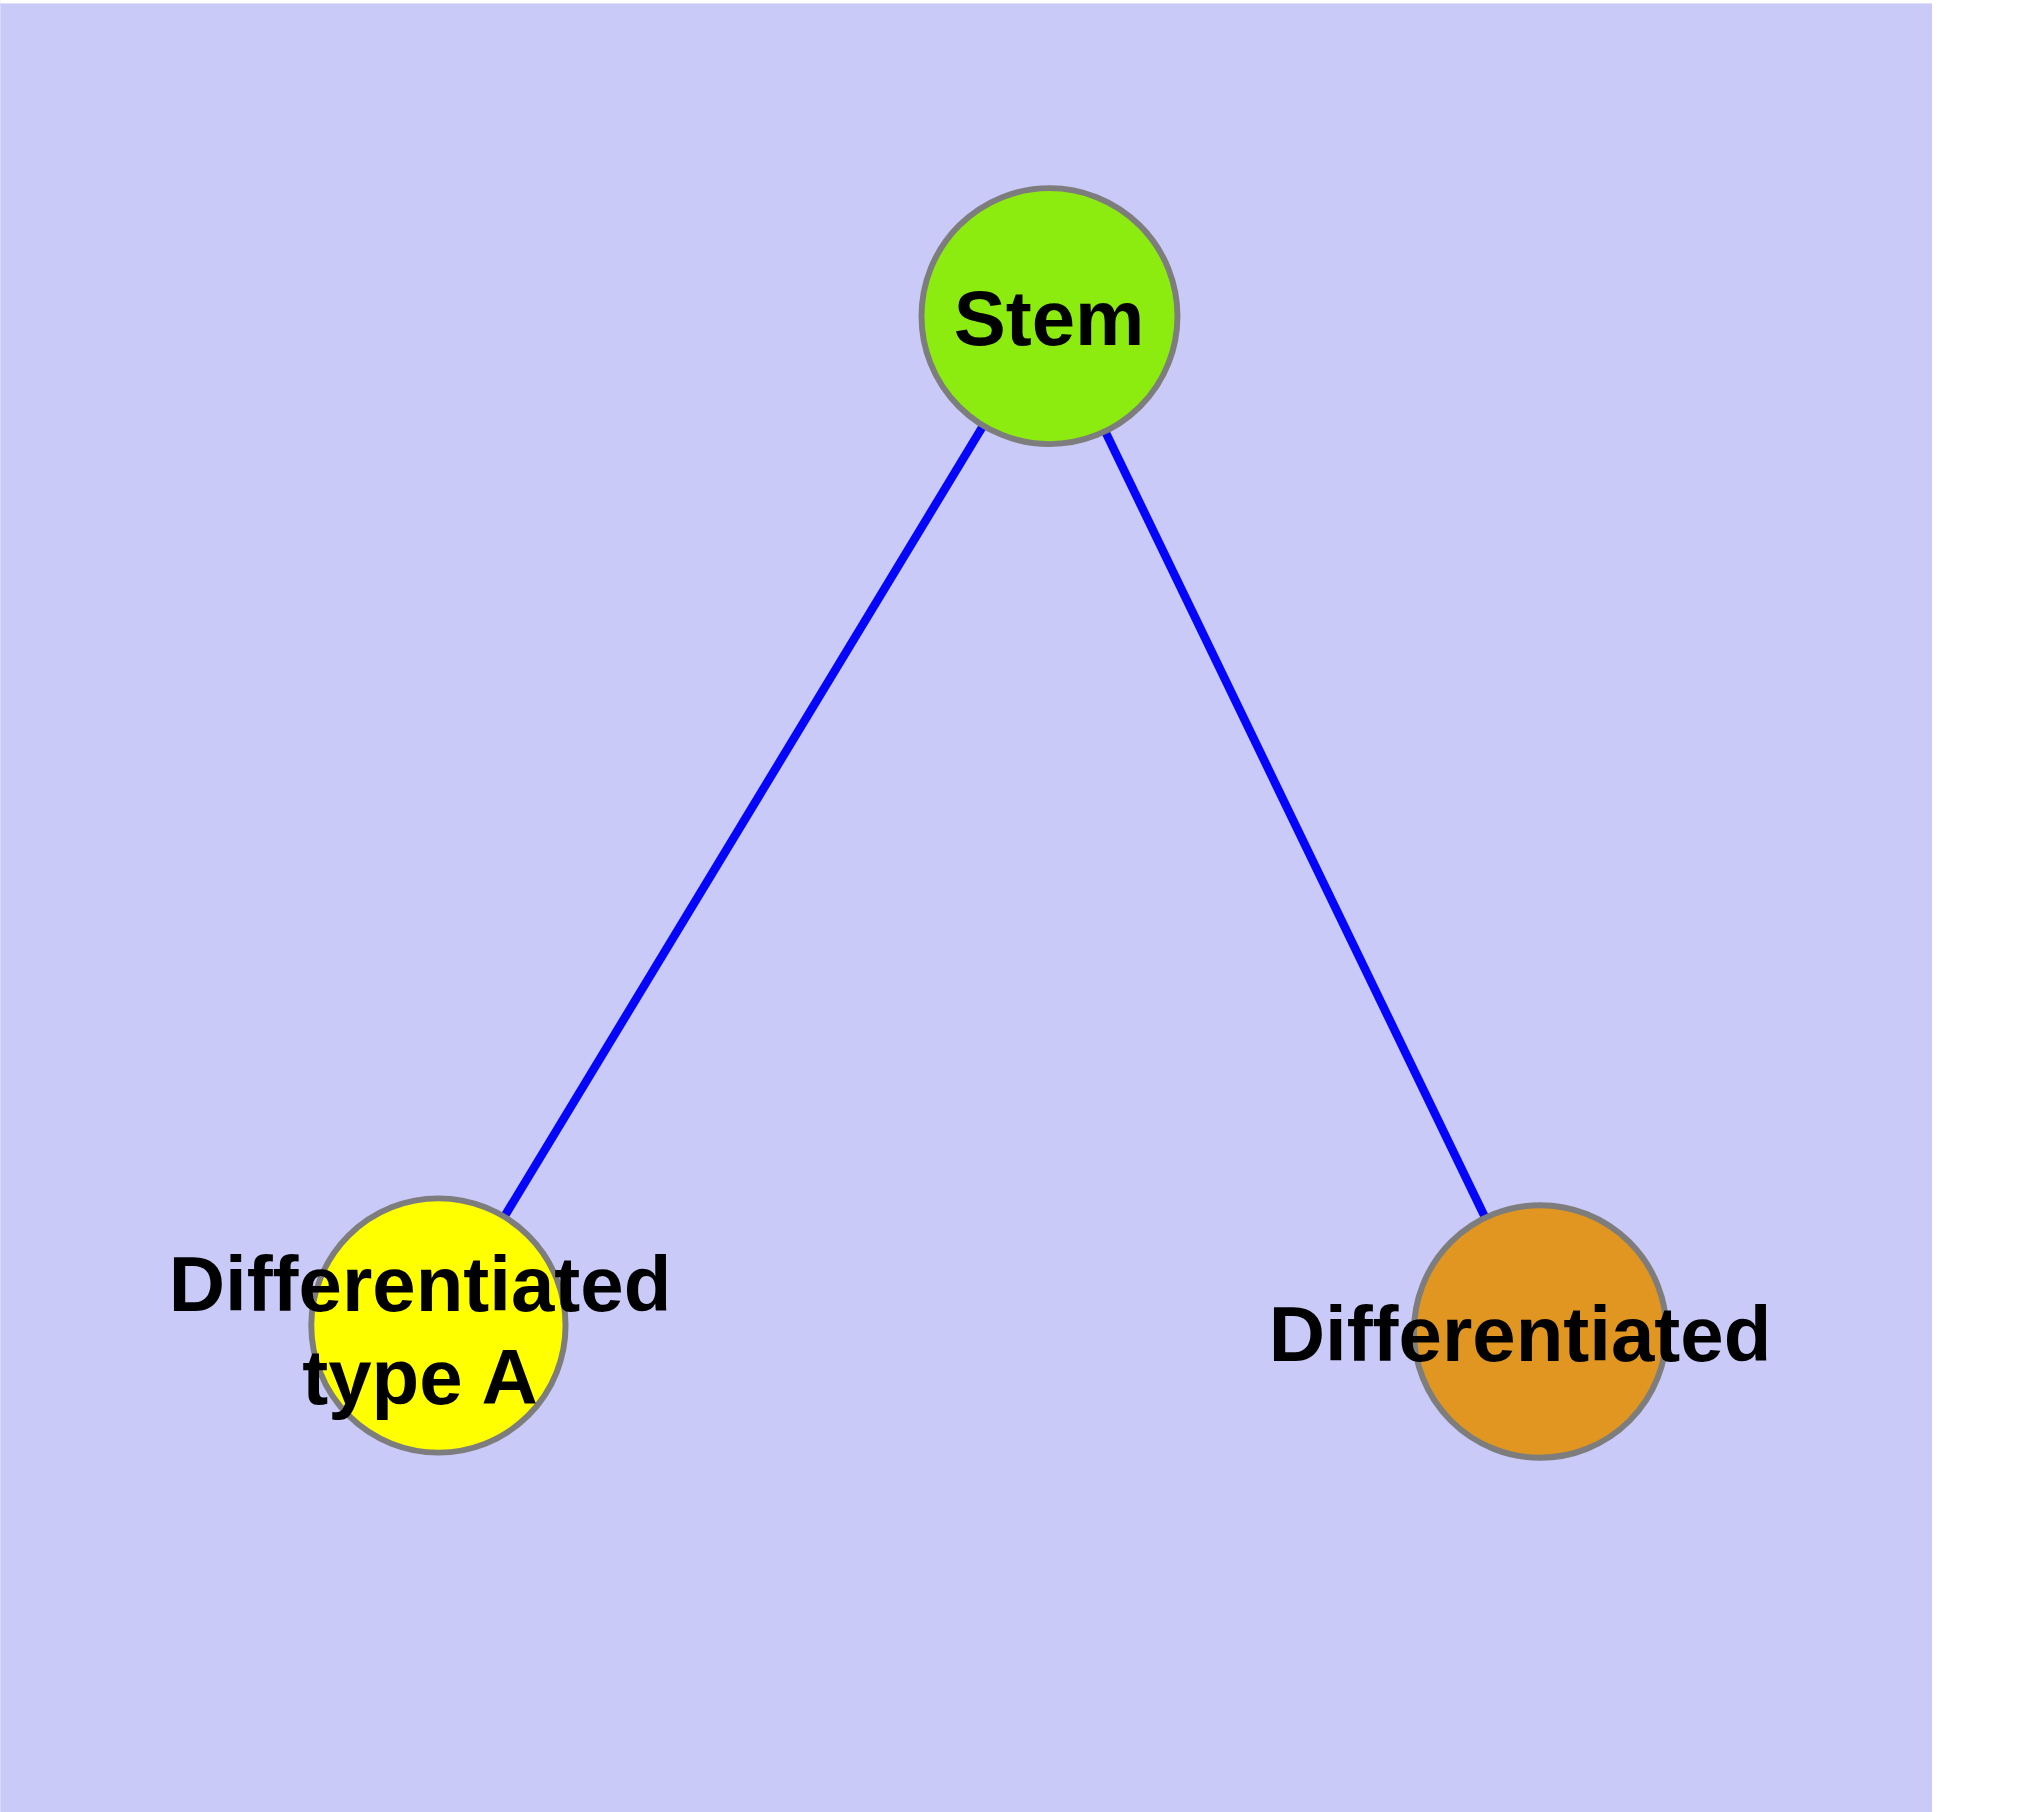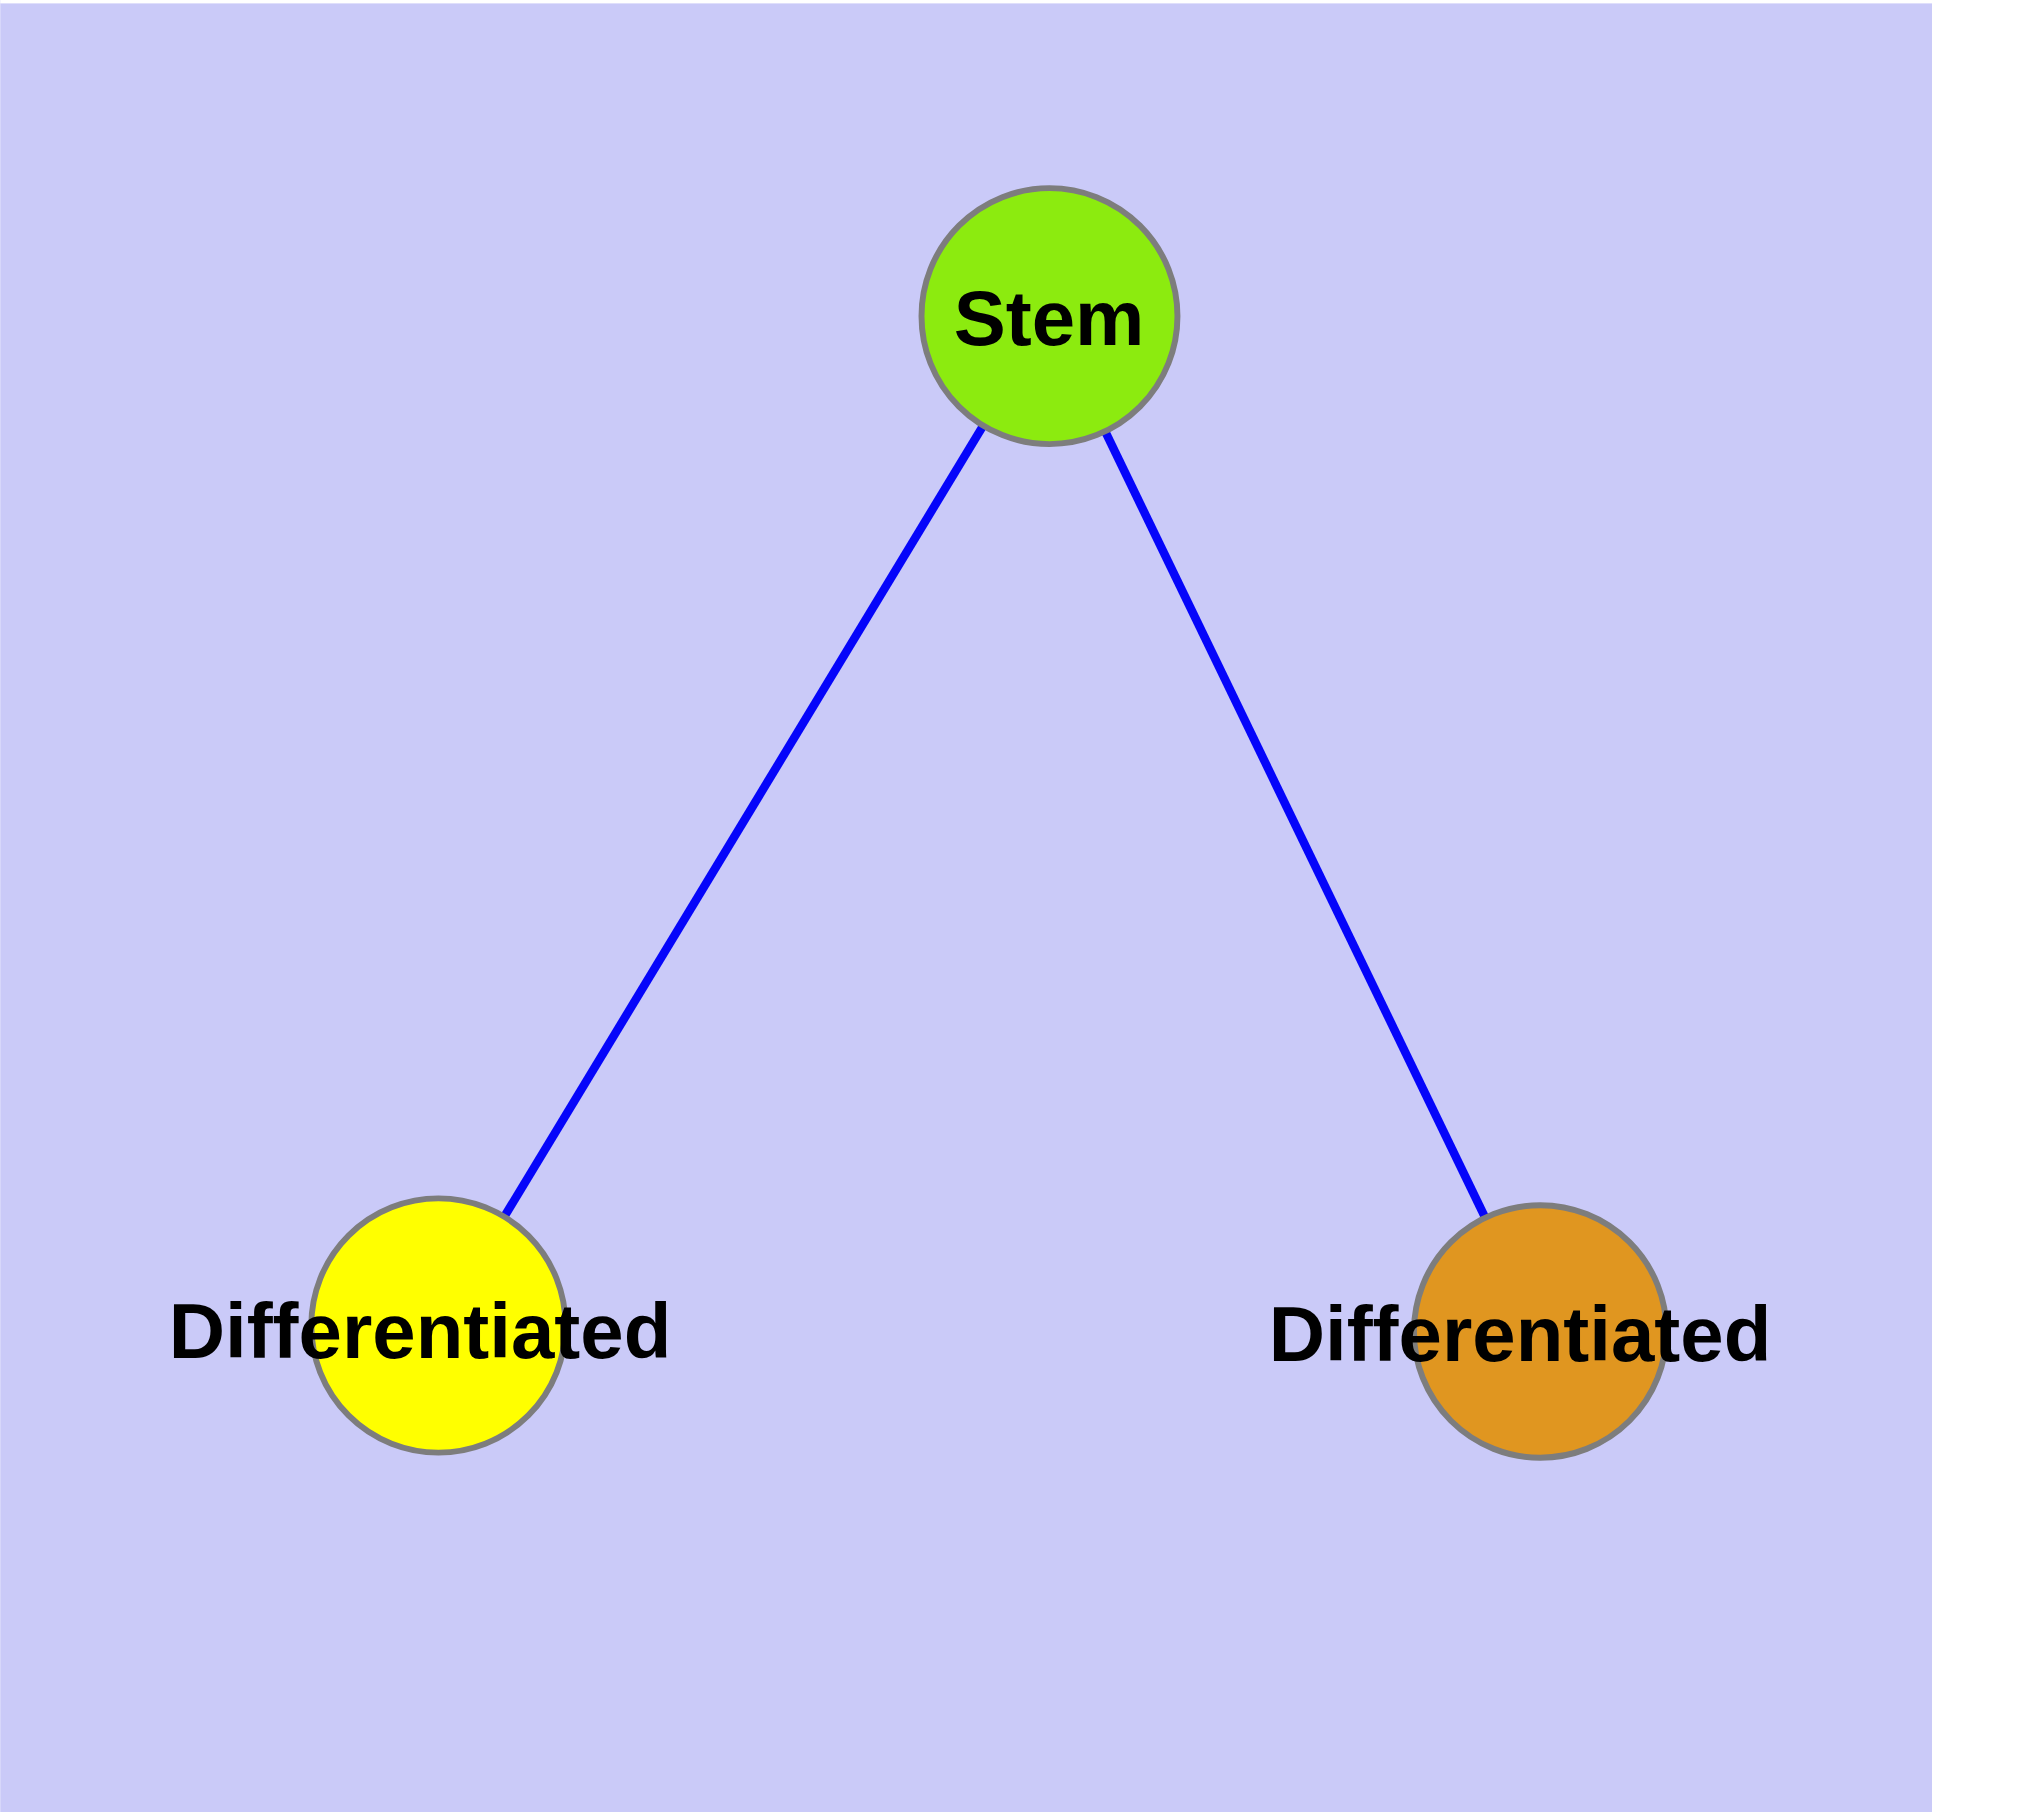--- a/index.html
+++ b/index.html
@@ -57,20 +57,21 @@
 
     <circle cx="517" cy="1564" r="150" stroke-width="7" fill="#FFFF00" stroke="#7D7D7D"></circle>
 
     <circle cx="1817" cy="1571" r="149" stroke-width="7" fill="#E09620" stroke="#7D7D7D"></circle>
   </svg>
 
   <div class="node-label label-stem">Stem</div>
 
   <div class="node-label label-type-a">
     <div>Differentiated</div>
+    <div>type A</div>
   </div>
 
   <div class="node-label label-type-b">
     <div>Differentiated</div>
   </div>
 
 </div>
 
 
 </body></html>

